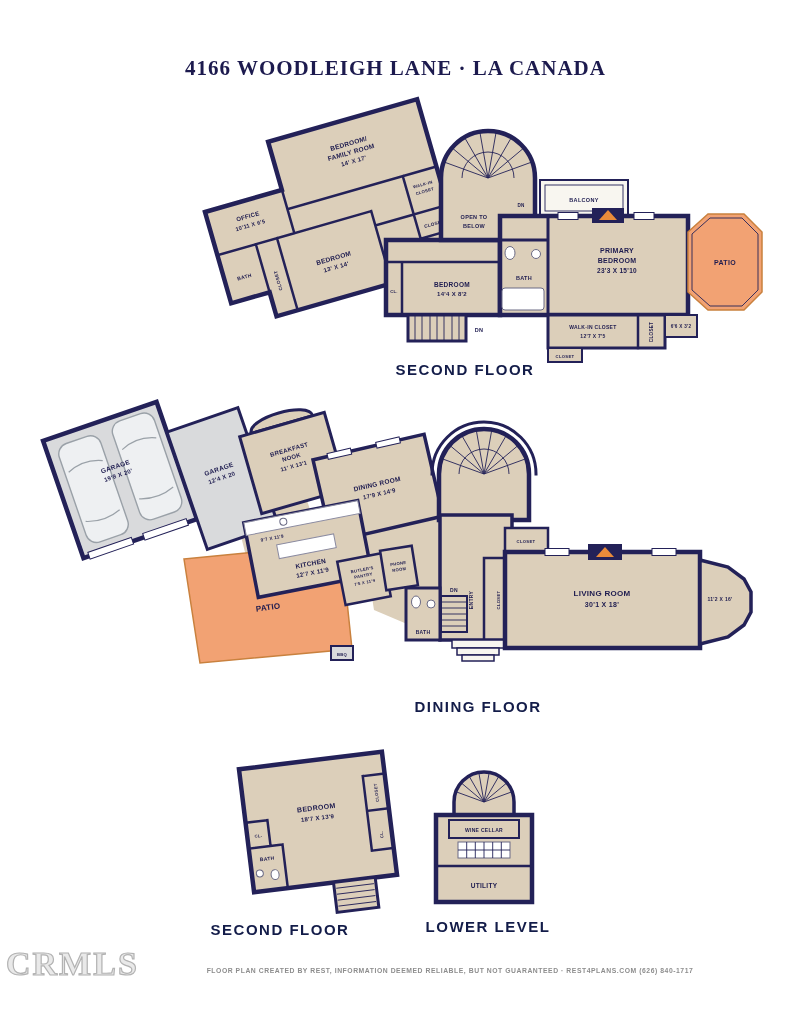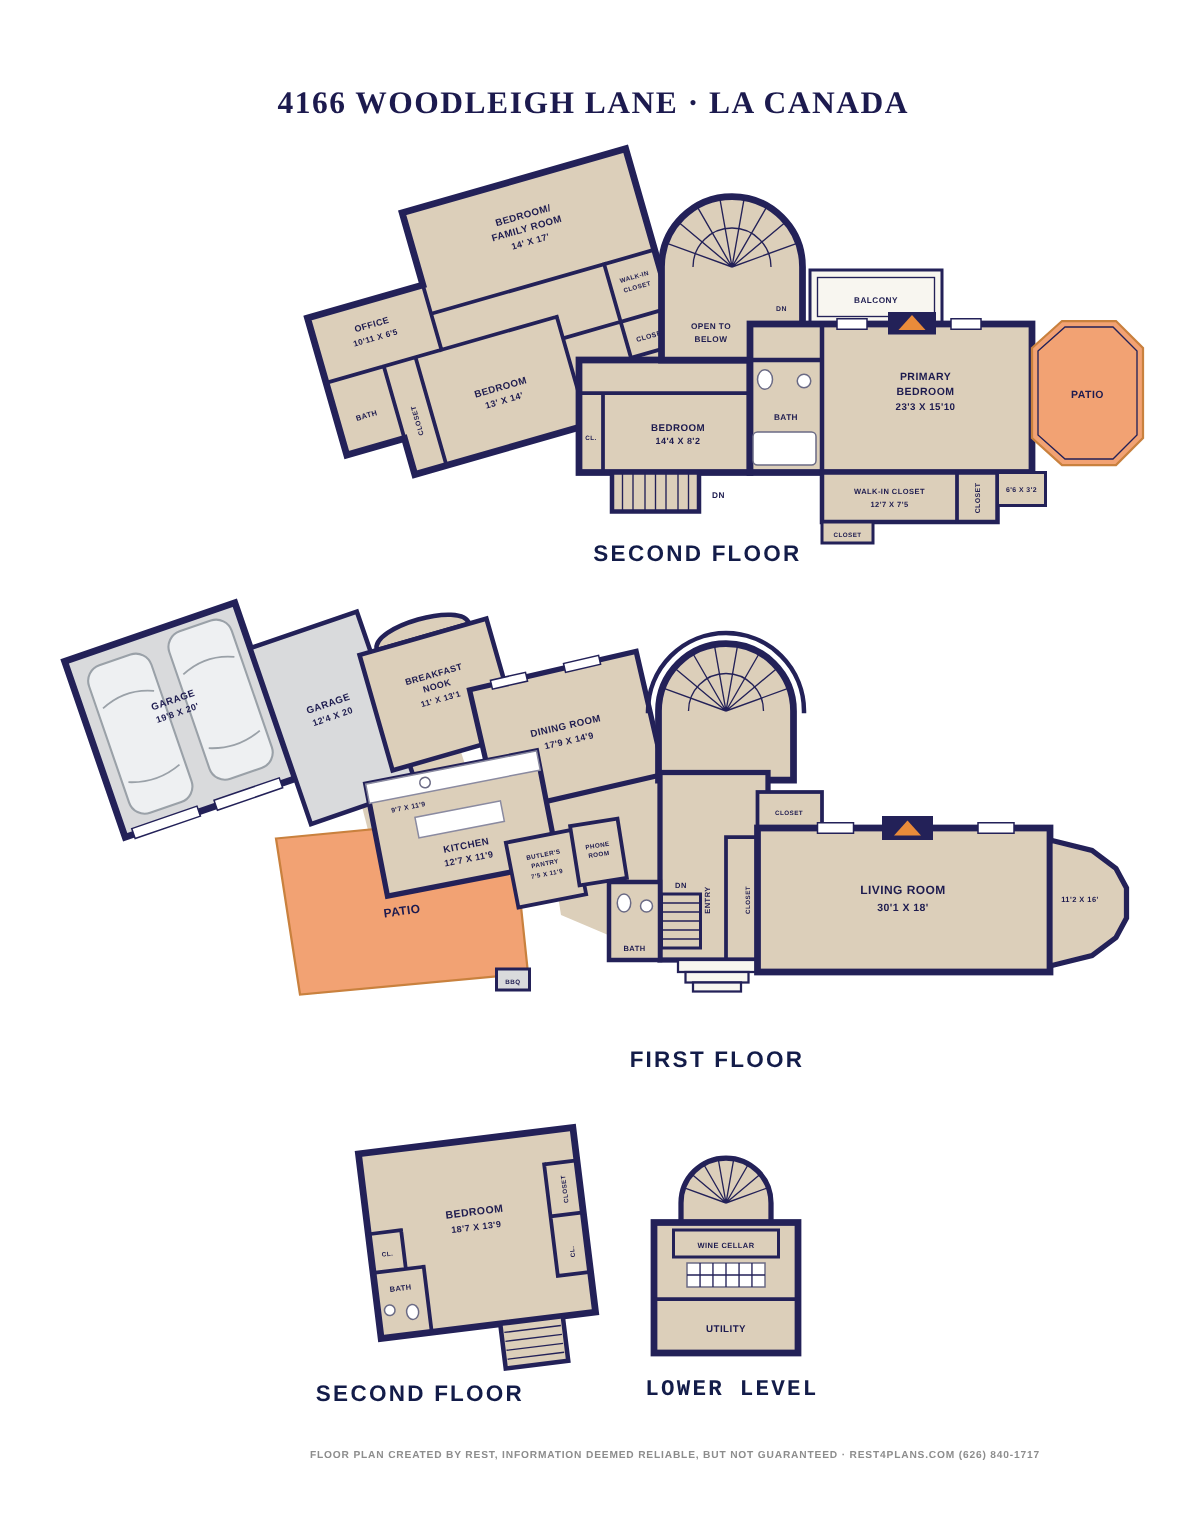--- a/index.html
+++ b/index.html
@@ -264,19 +264,20 @@
       <g>
         <rect class="fix" x="-26" y="2" width="52" height="16"></rect>
         <path class="tread" d="M-17.3,2 V18 M-8.7,2 V18 M0,2 V18 M8.7,2 V18 M17.3,2 V18 M-26,10 H26"></path>
       </g>
       <path class="wall w25" d="M-48,26 H48"></path>
       <text class="t65" x="0" y="48">UTILITY</text>
     </g>
   </svg>
 
   <div class="floor-label" style="left:465px; top:361px;">SECOND FLOOR</div>
-  <div class="floor-label" style="left:478px; top:698px;">FIRST FLOOR</div>
+  <div class="floor-label" style="left:478px; top:698px;">DINING FLOOR</div>
   <div class="floor-label" style="left:280px; top:921px;">SECOND FLOOR</div>
-  <div class="floor-label" style="left:488px; top:918px;font-family:Liberation Mono, monospace;">LOWER LEVEL</div>
-
+  <div class="floor-label" style="left:488px; top:918px;">LOWER LEVEL</div>
+
+  <div class="crmls">CRMLS</div>
   <div class="disclaimer">FLOOR PLAN CREATED BY REST, INFORMATION DEEMED RELIABLE, BUT NOT GUARANTEED · REST4PLANS.COM (626) 840-1717</div>
 
 </div>
 
 </body></html>

